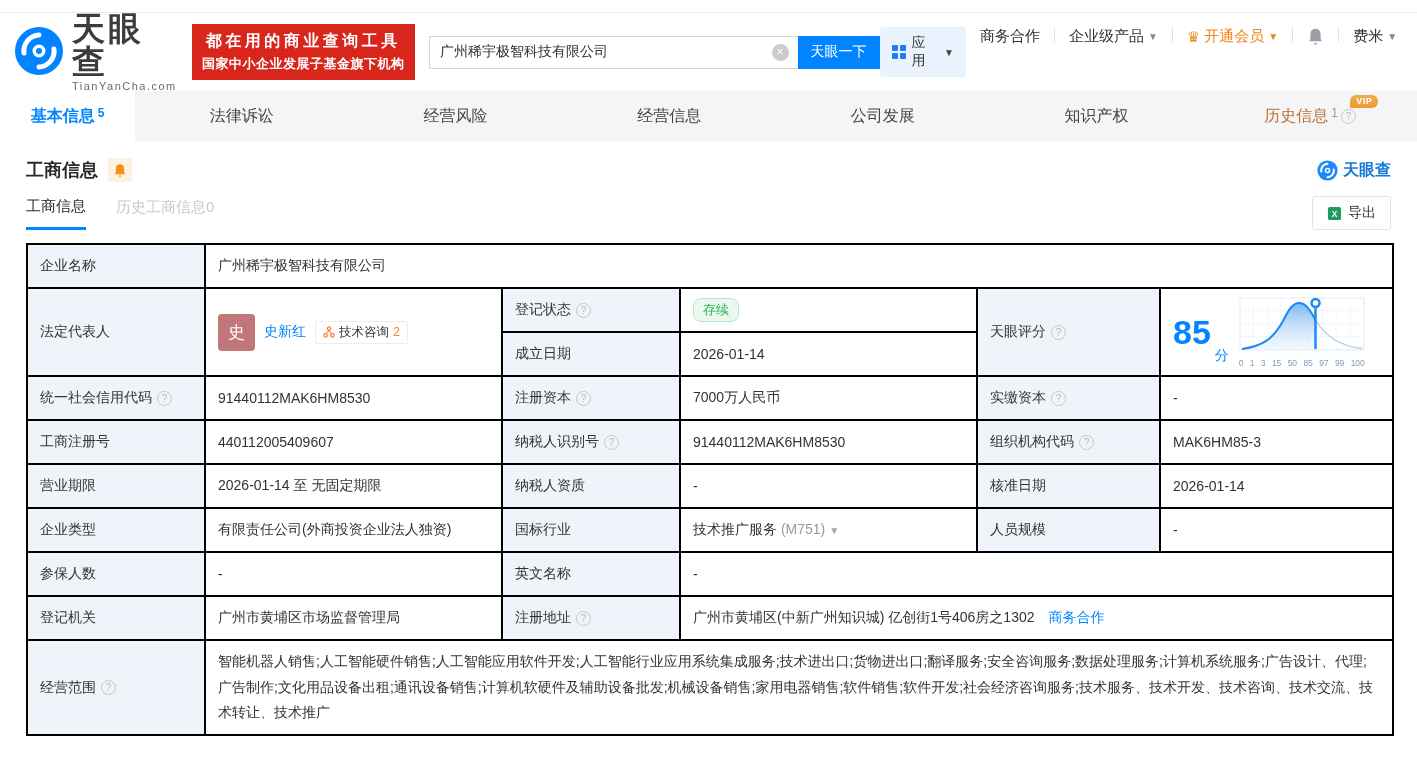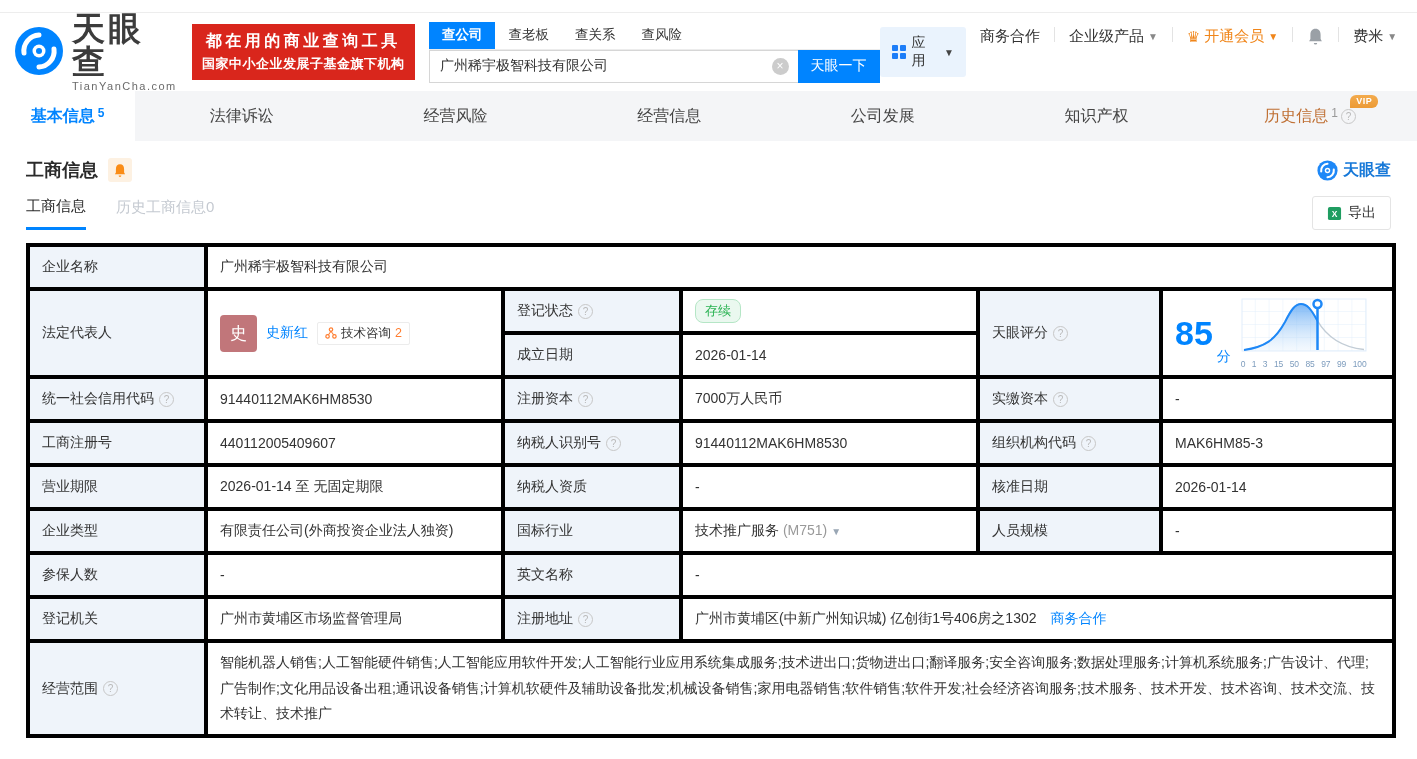--- a/index.html
+++ b/index.html
@@ -84,21 +84,21 @@
   .subtab.disabled { color: #c5cad1; }
   .export-btn {
     margin-left: auto; display: flex; align-items: center; gap: 6px;
     border: 1px solid #e4e4e4; background: #fff; border-radius: 3px;
     padding: 7px 14px; font-size: 14px; color: #333; cursor: pointer;
     font-family: "Liberation Sans", sans-serif;
   }
 
   
   table.info { width: 1366px; margin: 13px 26px 0; border-collapse: collapse; table-layout: fixed; }
-  table.info td { border: 4px solid #000000; height: 44px; padding: 0 12px; vertical-align: middle; font-size: 14px; color: #333; }
+  table.info td { border: 2px solid #000000; height: 44px; padding: 0 12px; vertical-align: middle; font-size: 14px; color: #333; }
   td.lbl { background: #eff4fa; padding-left: 16px; }
   .lbl-inner { display: flex; align-items: center; gap: 5px; }
   td.scope-val { line-height: 1.85; padding: 10px 14px; }
   .status-tag { display: inline-block; background: #eaf8ef; border: 1px solid #b5e6c6; color: #2bb353; font-size: 13px; padding: 2px 9px; border-radius: 8px; }
   .rep-cell { display: flex; align-items: center; gap: 9px; }
   .avatar { width: 37px; height: 37px; background: #c1767a; border-radius: 4px; color: #fff; font-size: 17px; display: flex; align-items: center; justify-content: center; }
   .link { color: #0084ff; cursor: pointer; text-decoration: none; }
   .rel-tag { display: inline-flex; align-items: center; gap: 4px; border: 1px solid #ececec; border-radius: 2px; padding: 2px 7px; font-size: 12.5px; cursor: pointer; }
   .rel-tag .num { color: #ff7d2f; }
   .gray { color: #999; }
@@ -132,26 +132,20 @@
       <span class="en" style="display:block">TianYanCha.com</span>
     </span>
   </div>
 
   <div class="banner">
     <div class="l1">都在用的商业查询工具</div>
     <div class="l2">国家中小企业发展子基金旗下机构</div>
   </div>
 
   <div class="search-area">
-    <div class="search-tabs">
-      <span class="search-tab active">查公司</span>
-      <span class="search-tab">查老板</span>
-      <span class="search-tab">查关系</span>
-      <span class="search-tab">查风险</span>
-    </div>
     <div class="search-row">
       <div class="search-box">
         <input type="text" value="广州稀宇极智科技有限公司" style="">
         <span class="clear-icon">×</span>
       </div>
       <button class="search-btn">天眼一下</button>
     </div>
   </div>
 
   <div class="top-right">

